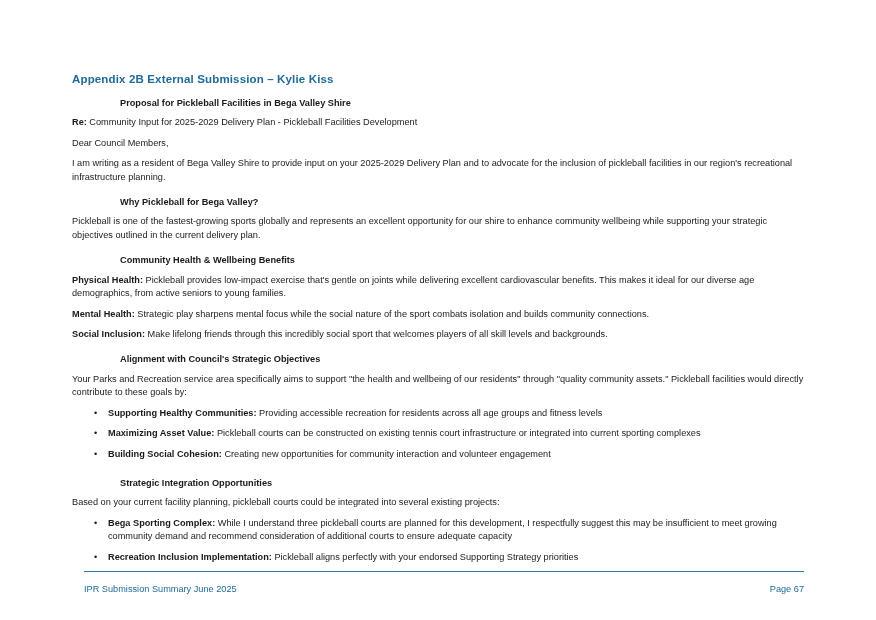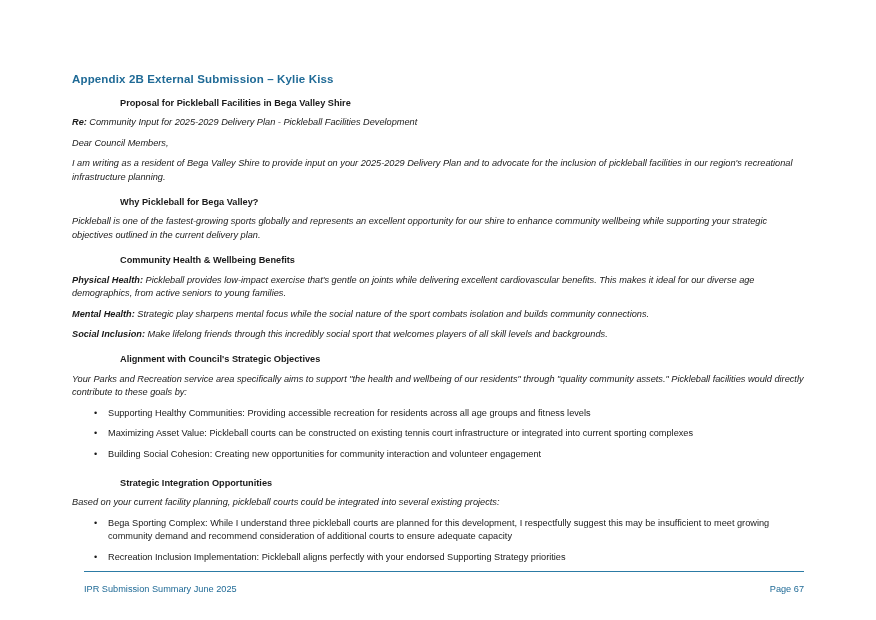--- a/index.html
+++ b/index.html
@@ -38,21 +38,20 @@
     line-height: 1.35;
     padding-left: 48px;
   }
   p.body-text {
     font-size: 9.2px;
     font-weight: normal;
     color: #1a1a1a;
     margin: 0 0 7px 0;
     line-height: 1.46;
     text-align: left;
-    font-style: italic;
   }
   p.body-text .lead {
     font-weight: bold;
   }
   ul.bullets {
     list-style: none;
     margin: 0 0 7px 0;
     padding: 0;
   }
   ul.bullets li {
@@ -68,21 +67,21 @@
   }
   ul.bullets li .dot {
     position: absolute;
     left: 22px;
     top: 0;
     font-size: 9.2px;
     line-height: 1.46;
     color: #1a1a1a;
   }
   ul.bullets li .lead {
-    font-weight: normal;
+    font-weight: bold;
   }
   .spacer-sm { height: 5px; }
   .spacer-md { height: 9px; }
   .footer {
     position: absolute;
     left: 84px;
     right: 72px;
     bottom: 26px;
   }
   .footer-rule {

